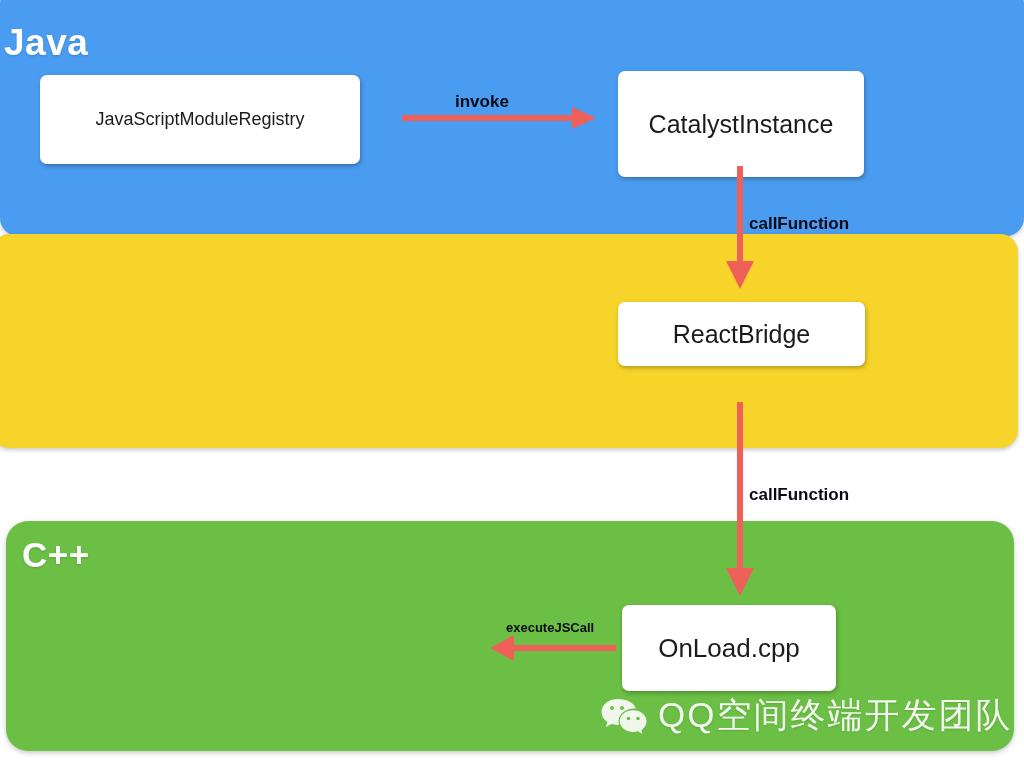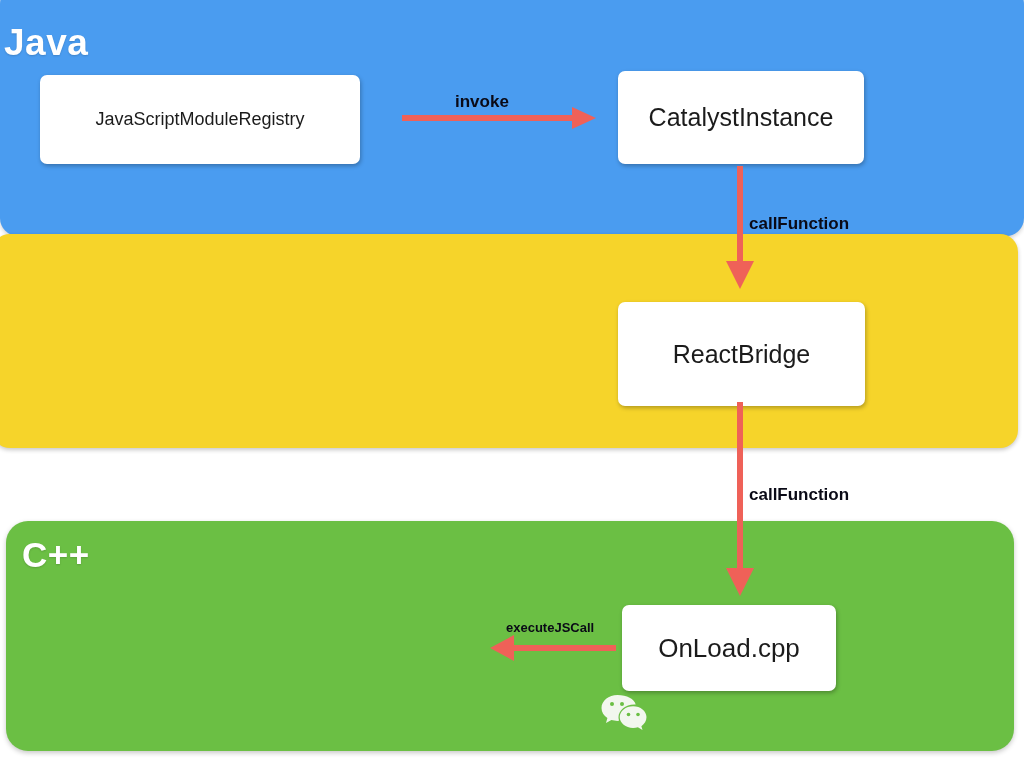--- a/index.html
+++ b/index.html
@@ -70,22 +70,22 @@
     border-radius: 7px;
     display: flex;
     align-items: center;
     justify-content: center;
     color: #1b1b1b;
     box-shadow: 1px 2px 4px rgba(0,0,0,0.28);
     text-align: center;
     white-space: nowrap;
   }
   .node-jsmr   { left: 40px;  top: 75px;  width: 320px; height: 89px; font-size: 18px; }
-  .node-ci     { left: 618px; top: 71px;  width: 246px; height: 93px; font-size: 25px; }
-  .node-rb     { left: 618px; top: 302px; width: 247px; height: 104px; font-size: 25px; }
+  .node-ci     { left: 618px; top: 71px;  width: 246px; height: 106px; font-size: 25px; }
+  .node-rb     { left: 618px; top: 302px; width: 247px; height: 64px; font-size: 25px; }
   .node-onload { left: 622px; top: 605px; width: 214px; height: 86px; font-size: 26px; }
 
   
   .conn-label {
     position: absolute;
     font-weight: bold;
     color: #0a0a16;
     white-space: nowrap;
     user-select: none;
   }
@@ -170,15 +170,16 @@
         <path d="M17.5 3C8.6 3 1.5 8.8 1.5 16c0 4.1 2.3 7.7 5.9 10.1L6 31l5.4-2.9c1.9.5 3.9.8 6.1.8.5 0 1.1 0 1.6-.1-.4-1.1-.6-2.3-.6-3.5 0-7.1 7-12.9 15.6-12.9.6 0 1.1 0 1.6.1C34.5 7.1 26.8 3 17.5 3z"></path>
         <path d="M46.5 25.1c0-6-6-10.9-13.4-10.9s-13.4 4.9-13.4 10.9S25.7 36 33.1 36c1.7 0 3.3-.2 4.8-.7L42.5 38l-1.1-3.8c3.1-2 5.1-5.3 5.1-9.1z"></path>
       </g>
       <g fill="#6bbf44">
         <circle cx="12" cy="12" r="2"></circle>
         <circle cx="22" cy="12" r="2"></circle>
         <circle cx="28.5" cy="22.5" r="1.8"></circle>
         <circle cx="38" cy="22.5" r="1.8"></circle>
       </g>
     </svg>
+    <div class="wm-text">QQ空间终端开发团队</div>
   </div>
 
 </div>
 
 </body></html>

